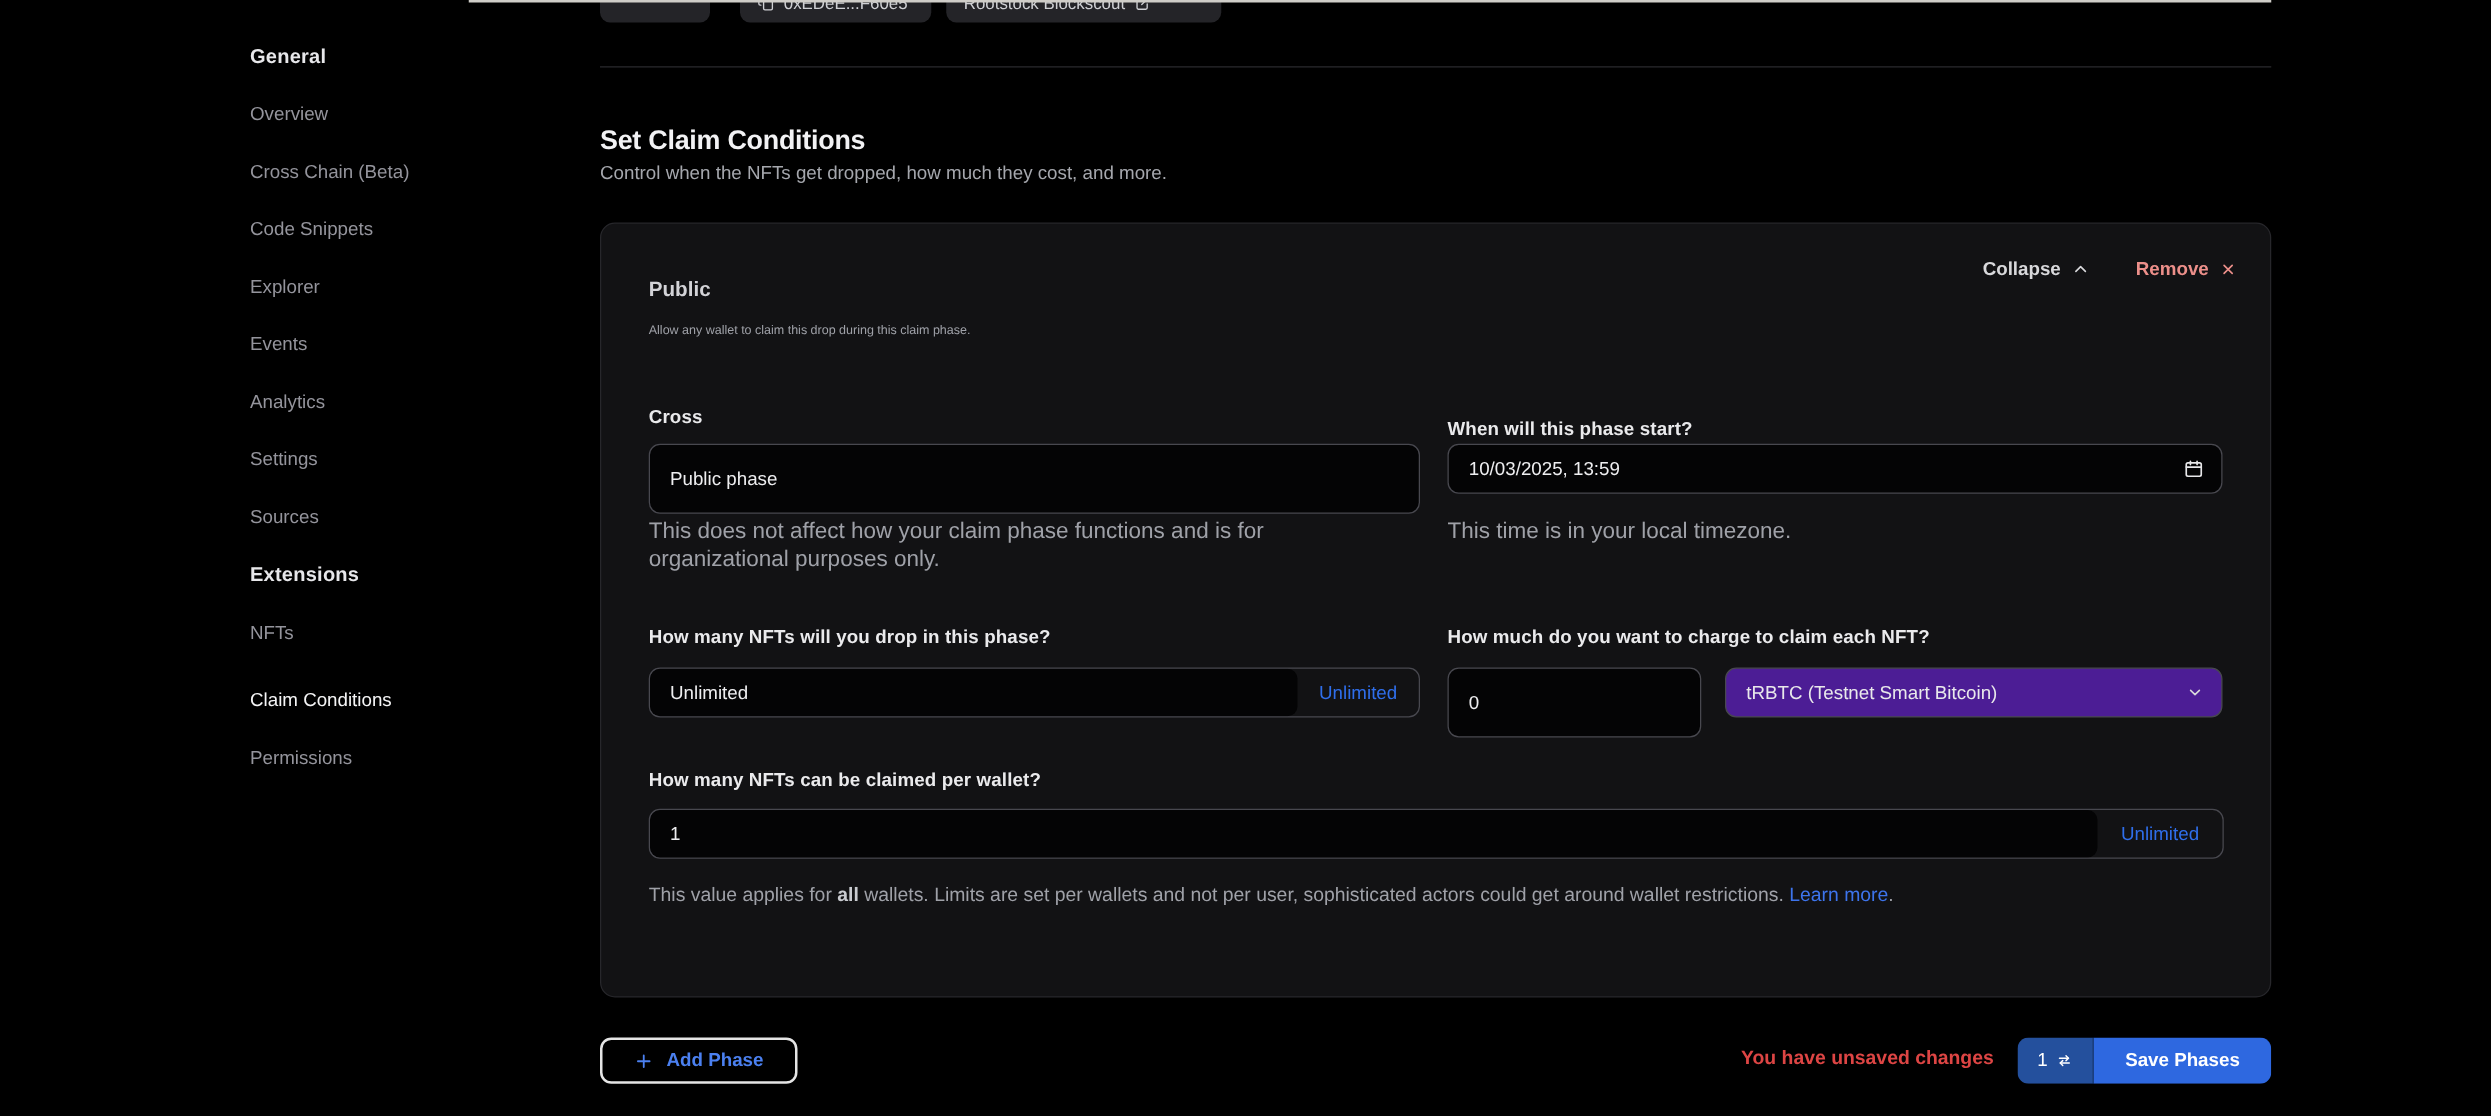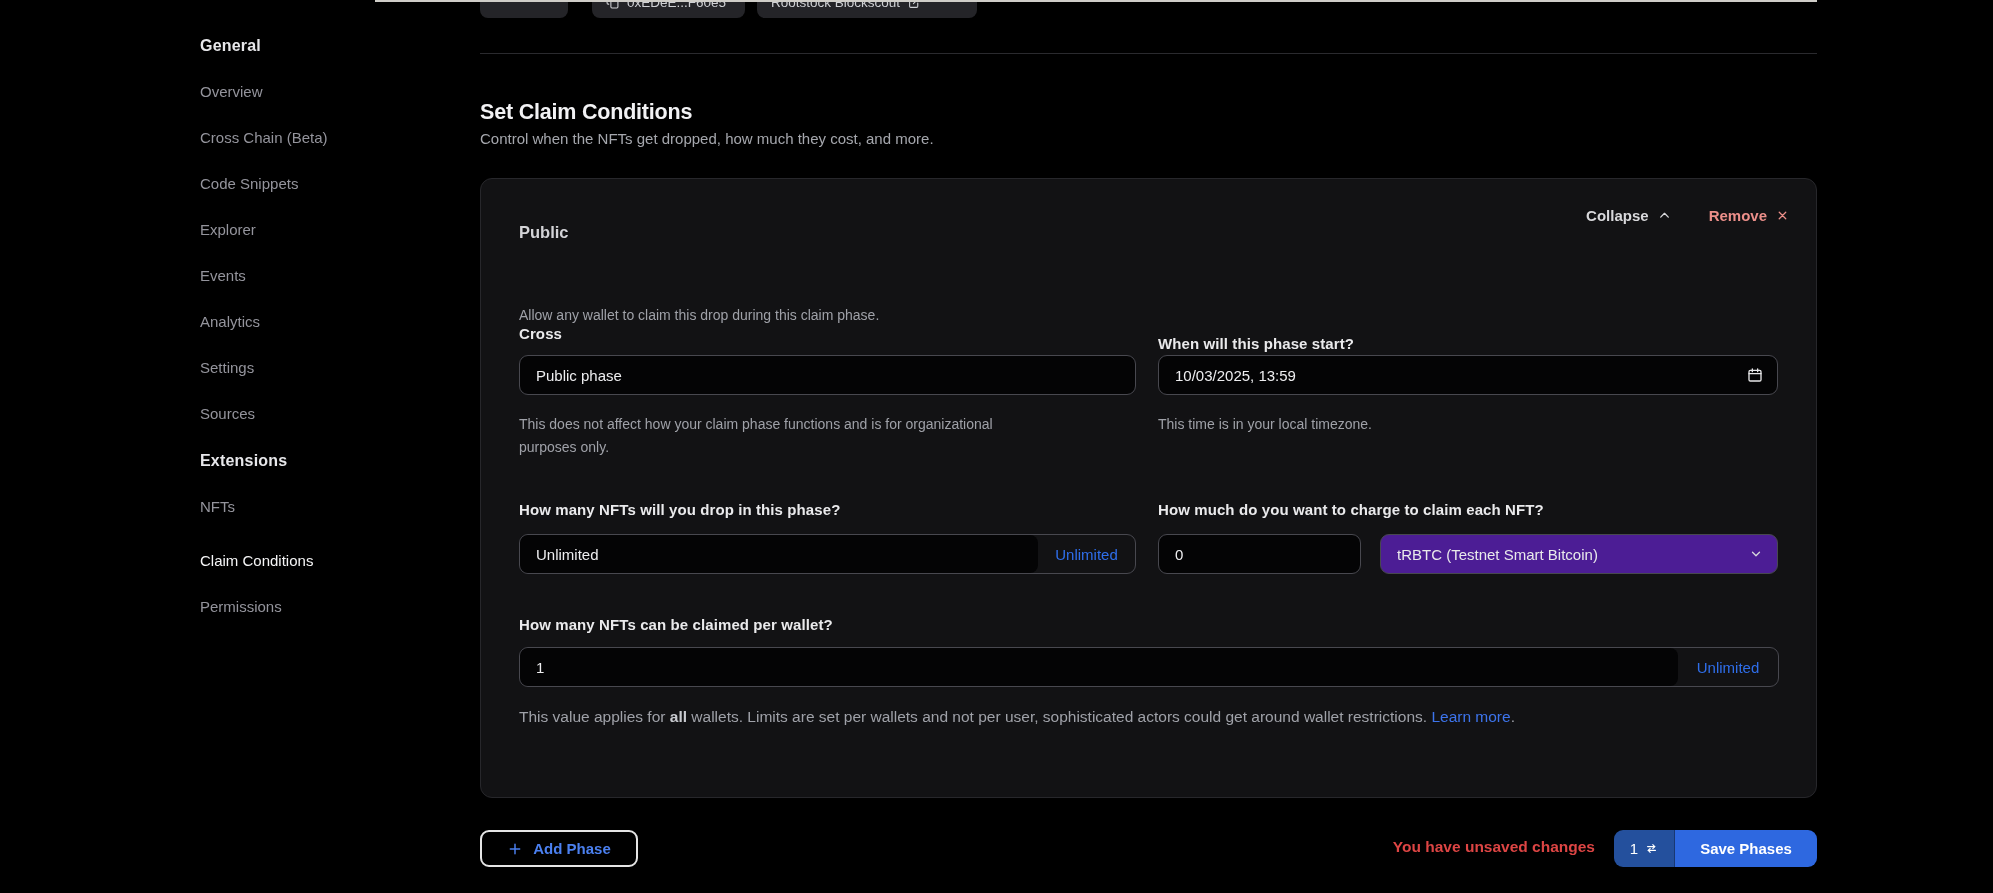--- a/index.html
+++ b/index.html
@@ -36,30 +36,30 @@
 
   .divider { position:absolute; left:0; top:53px; width:1337px; height:1px; background:#2a2a2e; }
 
   .page-title { position:absolute; left:0; top:86px; font-size:21.5px; font-weight:bold; color:#f2f2f4; letter-spacing:-.2px; }
   .page-subtitle { position:absolute; left:0; top:130px; font-size:15px; color:#a5a7ad; }
 
   
   .card { position:absolute; left:0; top:178px; width:1337px; height:620px;
           background:#121214; border:1px solid #27272b; border-radius:12px; }
   .card-title { position:absolute; left:38px; top:44px; font-size:16.5px; font-weight:bold; color:#d3d3d7; }
-  .card-desc  { position:absolute; left:38px; top:80px; font-size:14px; color:#9fa1a8;margin-top:48px; }
+  .card-desc  { position:absolute; left:38px; top:80px; font-size:10px; color:#9fa1a8; }
 
   .card-actions { position:absolute; right:27px; top:28px; display:flex; align-items:center; gap:38px; }
   .collapse-btn { display:flex; align-items:center; gap:9px; font-size:15px; font-weight:bold; color:#d8d8db; cursor:pointer; }
   .remove-btn   { display:flex; align-items:center; gap:9px; font-size:15px; font-weight:bold; color:#ec8f8a; cursor:pointer; }
 
   .f-label { position:absolute; font-size:15px; font-weight:bold; color:#eaeaec; letter-spacing:.1px; }
-  .helper  { position:absolute; font-size:14px; line-height:23px; color:#9fa1a8; }
-
-  .text-input { position:absolute; height:40px; background:#040405; border:1px solid #48484f; border-radius:9px;
+  .helper  { position:absolute; font-size:18px; line-height:23px; color:#9fa1a8; }
+
+  .text-input { position:absolute; height:56px; background:#040405; border:1px solid #48484f; border-radius:9px;
                 color:#eeeef0; font-size:15px; padding:0 16px; font-family:inherit; outline:none; }
 
   .date-input { position:absolute; height:40px; background:#040405; border:1px solid #48484f; border-radius:9px;
                 display:flex; align-items:center; justify-content:space-between; padding:0 14px 0 16px;
                 color:#eeeef0; font-size:15px; cursor:pointer; }
 
   .input-group { position:absolute; height:40px; border:1px solid #48484f; border-radius:9px;
                  background:#121214; display:flex; align-items:stretch; overflow:hidden; }
   .input-group input { flex:1 1 auto; background:#040405; border:none; border-radius:8px;
                        color:#eeeef0; font-size:15px; padding:0 16px; font-family:inherit; outline:none; min-width:0; }

